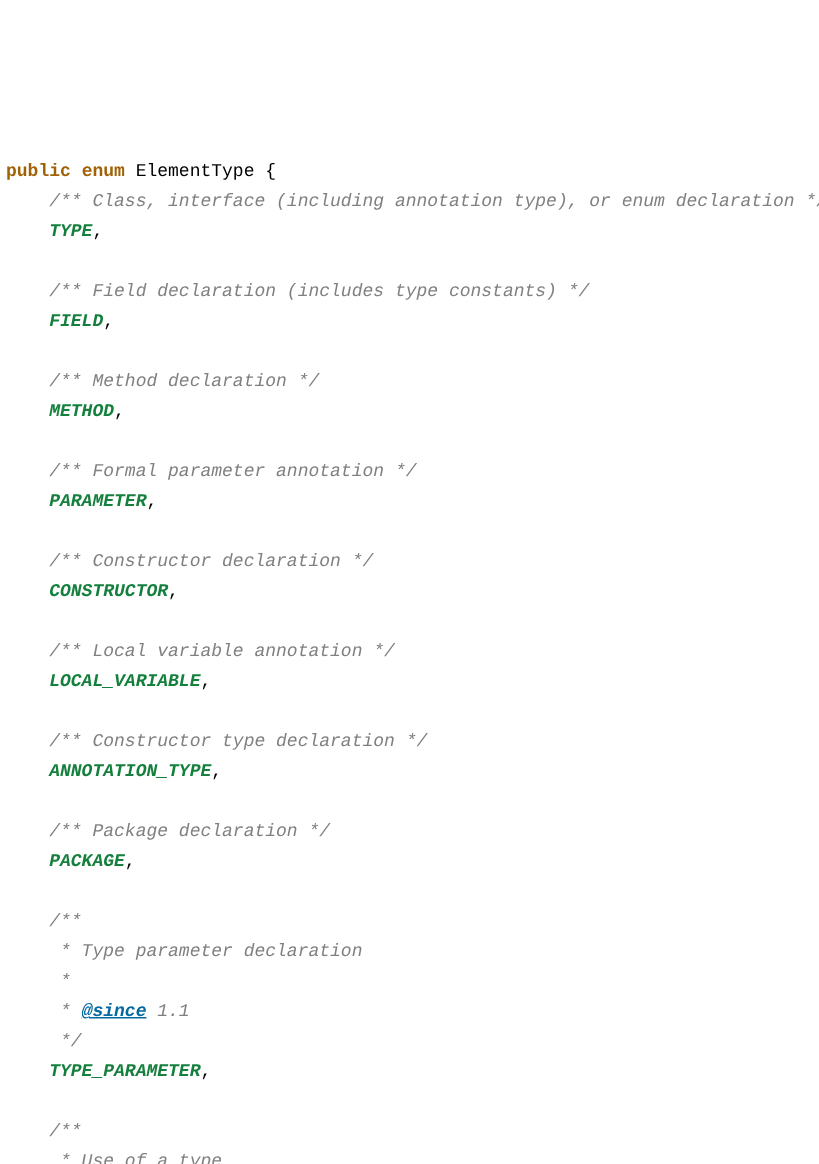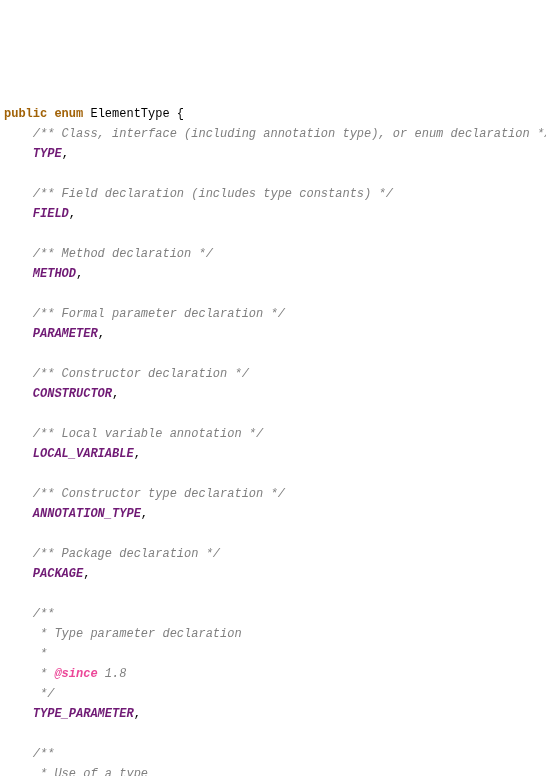--- a/index.html
+++ b/index.html
@@ -10,22 +10,22 @@
     line-height: 20px;
     background: #ffffff;
     color: #000000;
     white-space: pre;
     width: 546px;
     box-sizing: border-box;
   }
   .kw { color: #a16207; font-weight: bold; }
   .cls { color: #000000; margin-top: 28px; }
   .cmt { color: #808080; font-style: italic; }
-  .ident { color: #701a75; font-weight: bold; font-style: italic; text-align: center; }
-  .tag { color: #ec4899; font-style: italic; font-weight: bold; }
+  .ident { color: #15803d; font-weight: bold; font-style: italic; text-align: center; }
+  .tag { color: #0369a1; font-style: italic; font-weight: bold; text-decoration: underline; }
   .watermark {
     position: absolute;
     bottom: 6px;
     right: 8px;
     color: #d8d8d8;
     font-family: Arial, sans-serif;
     font-size: 12px;
     font-style: normal;
     pointer-events: none;
   }
@@ -40,39 +40,39 @@
 <span><span class="kw">public</span> <span class="kw">enum</span> <span class="cls">ElementType</span> <span>{</span></span>
 <span>    <span class="cmt">/** Class, interface (including annotation type), or enum declaration */</span></span>
 <span>    <span class="ident">TYPE</span><span>,</span></span>
 
 <span>    <span class="cmt">/** Field declaration (includes type constants) */</span></span>
 <span>    <span class="ident">FIELD</span><span>,</span></span>
 
 <span>    <span class="cmt">/** Method declaration */</span></span>
 <span>    <span class="ident">METHOD</span><span>,</span></span>
 
-<span>    <span class="cmt">/** Formal parameter declaration */</span></span>
+<span>    <span class="cmt">/** Formal parameter annotation */</span></span>
 <span>    <span class="ident">PARAMETER</span><span>,</span></span>
 
 <span>    <span class="cmt">/** Constructor declaration */</span></span>
 <span>    <span class="ident">CONSTRUCTOR</span><span>,</span></span>
 
 <span>    <span class="cmt">/** Local variable annotation */</span></span>
 <span>    <span class="ident">LOCAL_VARIABLE</span><span>,</span></span>
 
 <span>    <span class="cmt">/** Constructor type declaration */</span></span>
 <span>    <span class="ident">ANNOTATION_TYPE</span><span>,</span></span>
 
 <span>    <span class="cmt">/** Package declaration */</span></span>
 <span>    <span class="ident">PACKAGE</span><span>,</span></span>
 
 <span>    <span class="cmt">/**</span></span>
 <span>    <span class="cmt"> * Type parameter declaration</span></span>
 <span>    <span class="cmt"> *</span></span>
-<span>    <span class="cmt"><span> * </span><span class="tag">@since</span><span> 1.8</span></span></span>
+<span>    <span class="cmt"><span> * </span><span class="tag">@since</span><span> 1.1</span></span></span>
 <span>    <span class="cmt"> */</span></span>
 <span>    <span class="ident">TYPE_PARAMETER</span><span>,</span></span>
 
 <span>    <span class="cmt">/**</span></span>
 <span>    <span class="cmt"> * Use of a type</span></span>
 
 
 
 
 

